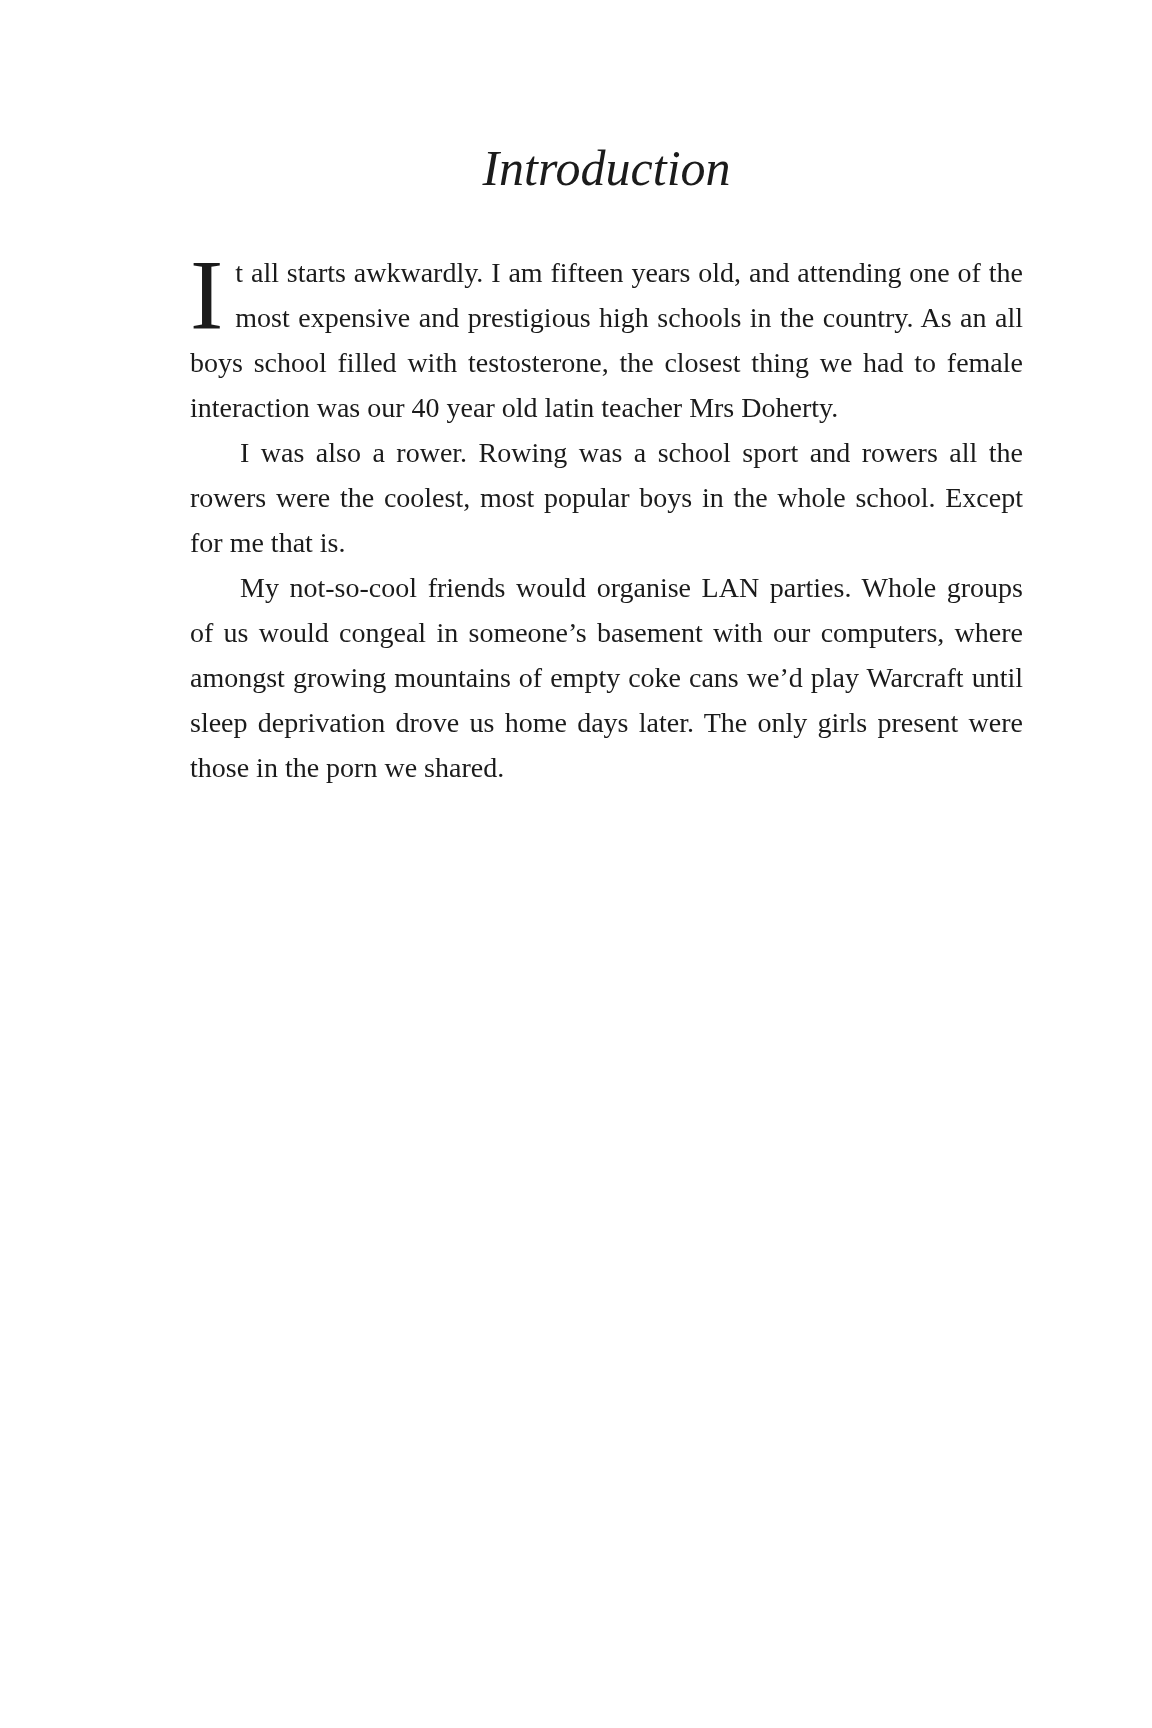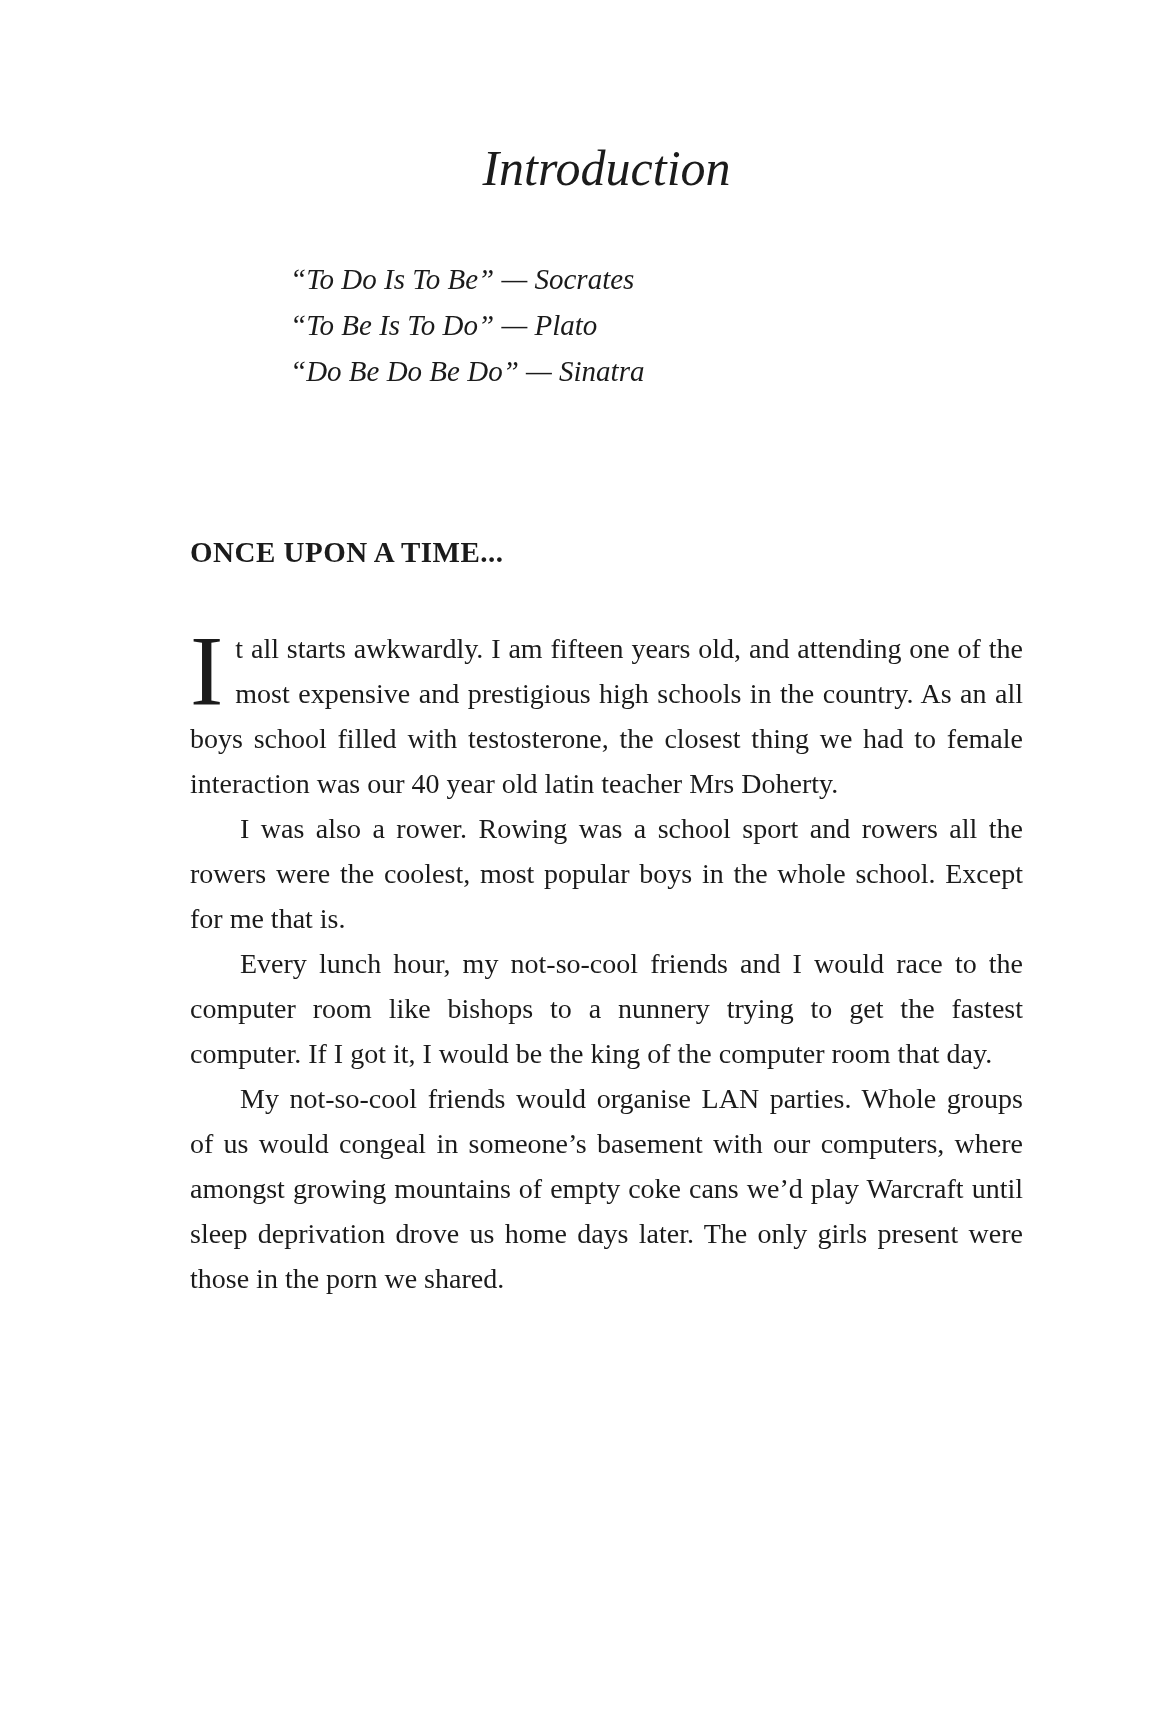--- a/index.html
+++ b/index.html
@@ -70,44 +70,25 @@
     line-height: 32px;
   }
 </style>
 </head>
 <body>
 
 <div class="page">
 
   <h1 class="chapter-title">Introduction</h1>
 
-  <div class="epigraph">
-    <div class="quote-line">
-      <span>“To Do Is To Be”</span>
-      <span>—</span>
-      <span>Socrates</span>
-    </div>
-    <div class="quote-line">
-      <span>“To Be Is To Do”</span>
-      <span>—</span>
-      <span>Plato</span>
-    </div>
-    <div class="quote-line">
-      <span>“Do Be Do Be Do”</span>
-      <span>—</span>
-      <span>Sinatra</span>
-    </div>
-  </div>
 
-  <h2 class="section-heading">ONCE UPON A TIME...</h2>
 
   <div class="body-text">
     <p>
       <span class="dropcap">I</span><span>t all starts awkwardly. I am fifteen years old, and attending one of the most expensive and prestigious high schools in the country. As an all boys school filled with testosterone, the closest thing we had to female interaction was our 40 year old latin teacher Mrs Doherty.</span>
     </p>
     <p class="indented">I was also a rower. Rowing was a school sport and rowers all the rowers were the coolest, most popular boys in the whole school. Except for me that is.</p>
-    <p class="indented">Every lunch hour, my not-so-cool friends and I would race to the computer room like bishops to a nunnery trying to get the fastest computer. If I got it, I would be the king of the computer room that day.</p>
     <p class="indented">My not-so-cool friends would organise LAN parties. Whole groups of us would congeal in someone’s basement with our computers, where amongst growing mountains of empty coke cans we’d play Warcraft until sleep deprivation drove us home days later. The only girls present were those in the porn we shared.</p>
   </div>
 
   <div class="page-number">21</div>
 
 </div>
 
 </body></html>

